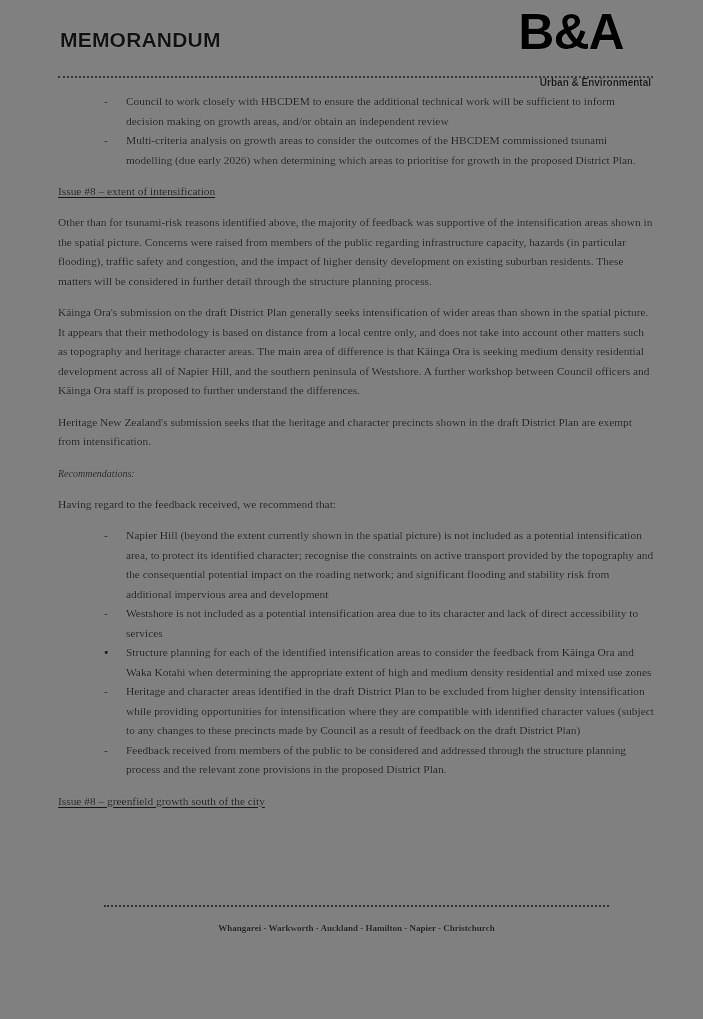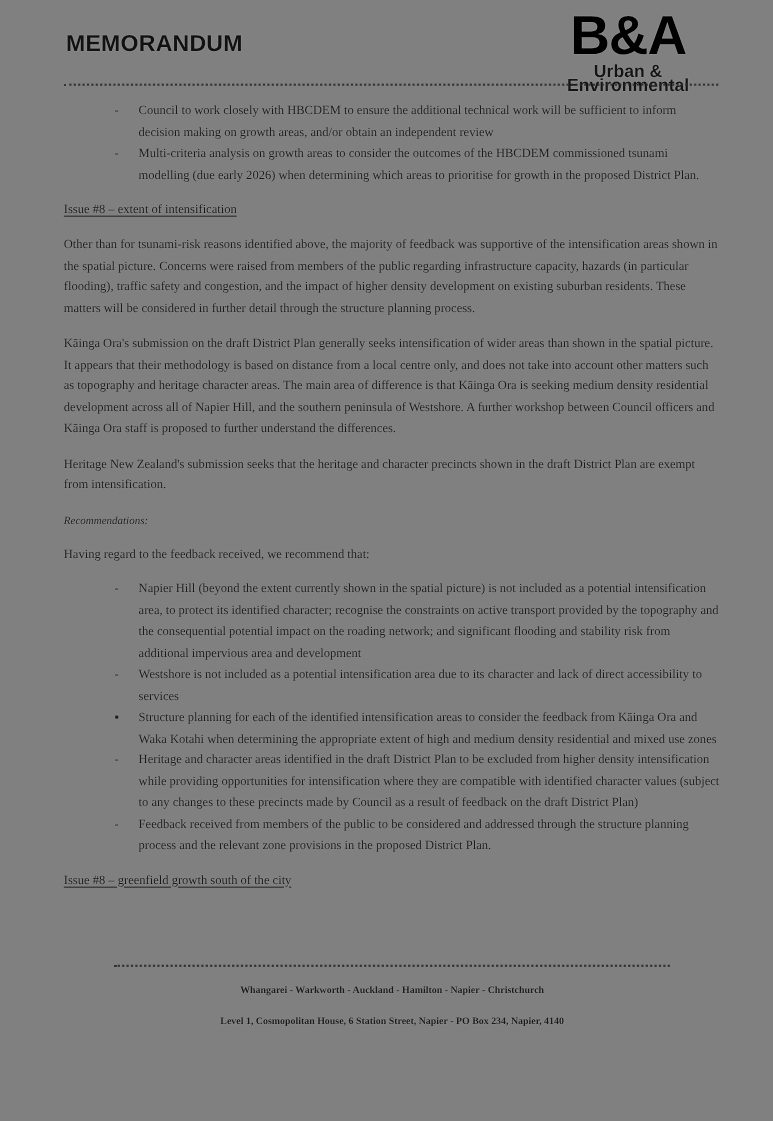--- a/index.html
+++ b/index.html
@@ -56,25 +56,26 @@
     font-weight: bold;
     font-size: 50px;
     line-height: 48px;
     color: #000000;
     letter-spacing: -1px;
     text-shadow: 0 0 1px rgba(255,255,255,0.6);
   }
   .logo-tagline {
     font-family: "Liberation Sans", sans-serif;
     font-weight: bold;
-    font-size: 16px;
+    font-size: 10px;
     line-height: 13px;
-    margin-top: 3px;
+    margin-top: 20px;
     color: #141414;
     text-shadow: 0 0 1px rgba(255,255,255,0.5);
+    text-align: right;
   }
 
   .rule {
     position: absolute;
     left: 58px;
     right: 50px;
     top: 76px;
     height: 2px;
     border-top: 2px dotted #2b2b2b;
     opacity: 0.85;
@@ -232,16 +233,15 @@
       </li>
     </ul>
 
     <h2 class="section-heading"><span class="u">Issue #8 – greenfield growth south of the city</span></h2>
 
   </div>
 
   <div class="footer">
     <div class="footer-rule"></div>
     <div class="footer-line">Whangarei - Warkworth - Auckland - Hamilton - Napier - Christchurch</div>
-    <div class="footer-line">Level 1, Cosmopolitan House, 6 Station Street, Napier - PO Box 234, Napier, 4140</div>
   </div>
 
 </div>
 
 </body></html>

